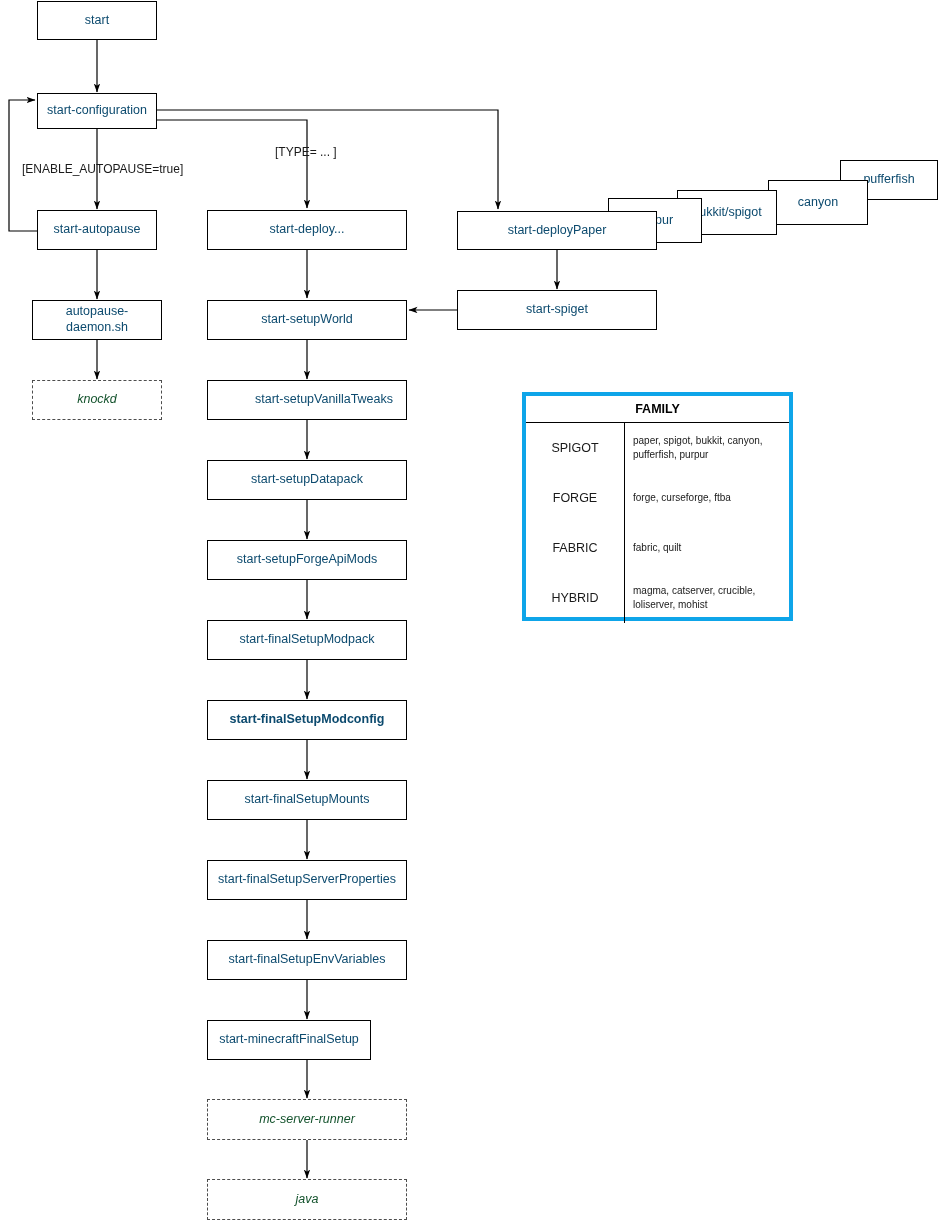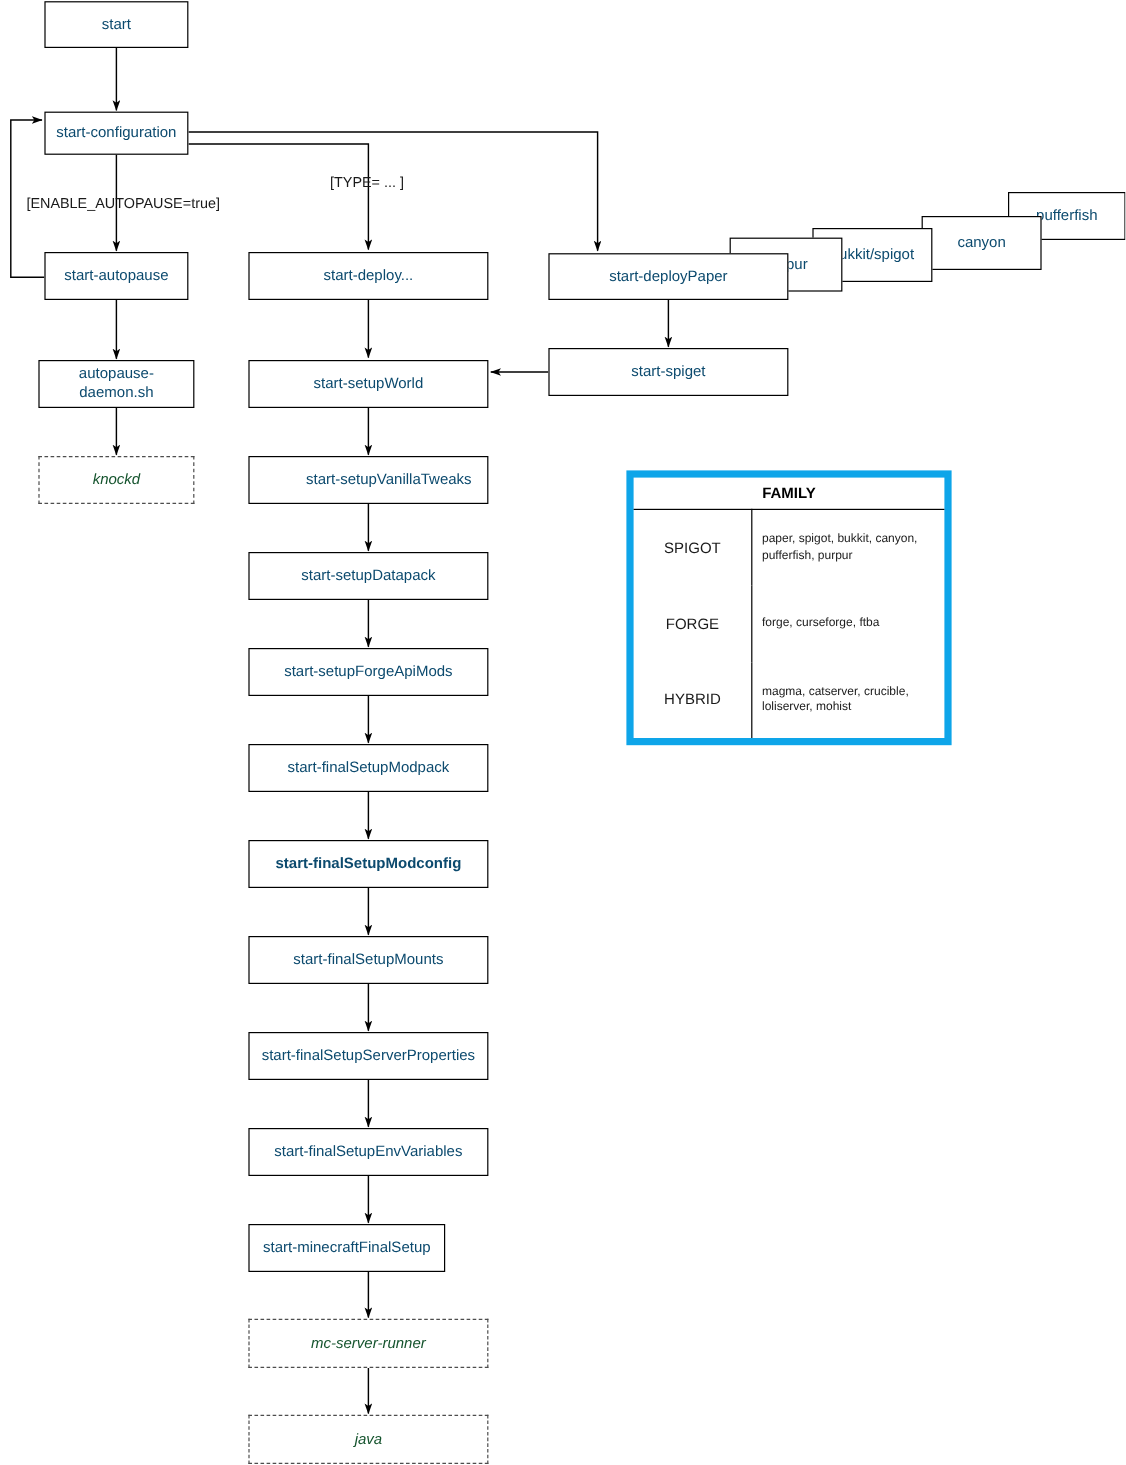--- a/index.html
+++ b/index.html
@@ -48,21 +48,21 @@
   .edge-label {
     position: absolute;
     font-size: 12px;
     color: #1a1a1a;
     white-space: nowrap;
   }
   
   .family-table {
     position: absolute;
     box-sizing: border-box;
-    border: 6px solid #0ea5e9;
+    border: 4px solid #0ea5e9;
     background: #ffffff;
     border-collapse: collapse;
     font-size: 12px;
   }
   .family-table table {
     border-collapse: collapse;
     width: 100%;
     height: 100%;
   }
   .family-table th {
@@ -248,20 +248,24 @@
       <tbody>
         <tr class="fam-row">
           <td class="fam-key">SPIGOT</td>
           <td class="fam-val">paper, spigot, bukkit, canyon, pufferfish, purpur</td>
         </tr>
         <tr class="fam-row">
           <td class="fam-key">FORGE</td>
           <td class="fam-val">forge, curseforge, ftba</td>
         </tr>
         <tr class="fam-row">
+          <td class="fam-key">FABRIC</td>
+          <td class="fam-val">fabric, quilt</td>
+        </tr>
+        <tr class="fam-row">
           <td class="fam-key">HYBRID</td>
           <td class="fam-val">magma, catserver, crucible, loliserver, mohist</td>
         </tr>
       </tbody>
     </table>
   </div>
 
 </div>
 
 </body></html>

